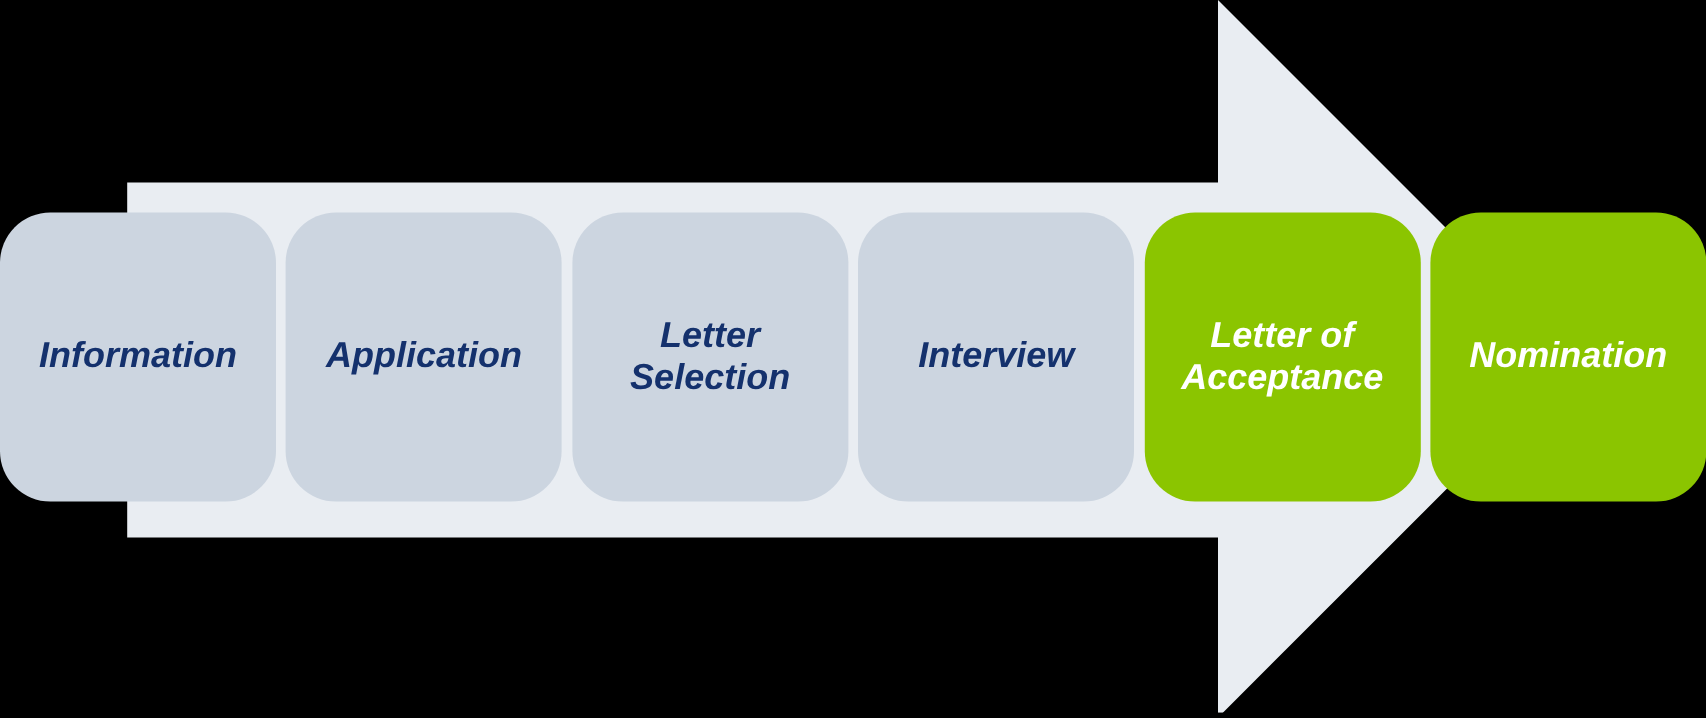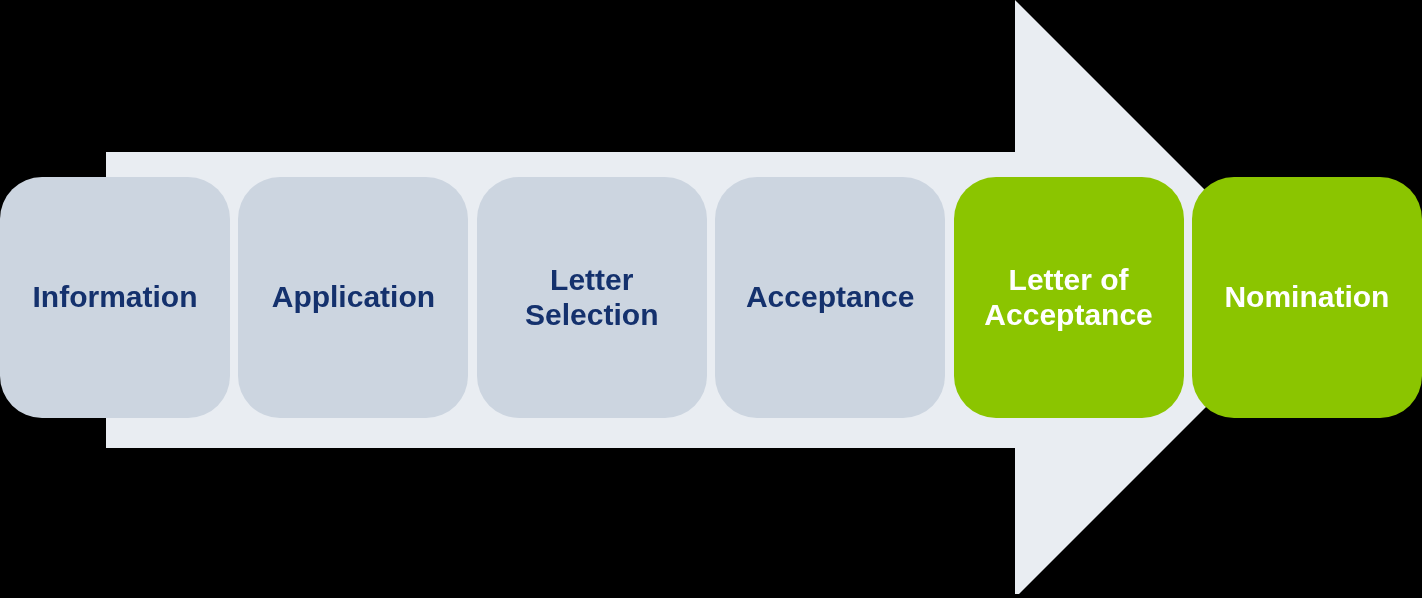--- a/index.html
+++ b/index.html
@@ -7,20 +7,21 @@
     padding: 0;
     background: #000000;
   }
   .stage {
     position: relative;
     width: 1422px;
     height: 594px;
     background: var(--background, #000000);
     overflow: hidden;
     font-family: "Liberation Sans", sans-serif;
+    font-style: italic;
   }
   .arrow-svg {
     position: absolute;
     left: 0;
     top: 0;
     width: 1422px;
     height: 598px;
     display: block;
   }
   .steps {
@@ -72,21 +73,21 @@
 
     <div class="step gray">
       <span>Application</span>
     </div>
 
     <div class="step gray">
       <span>Letter Selection</span>
     </div>
 
     <div class="step gray">
-      <span>Acceptance</span>
+      <span>Interview</span>
     </div>
 
     <div class="step green">
       <span>Letter of Acceptance</span>
     </div>
 
     <div class="step green">
       <span>Nomination</span>
     </div>
 

